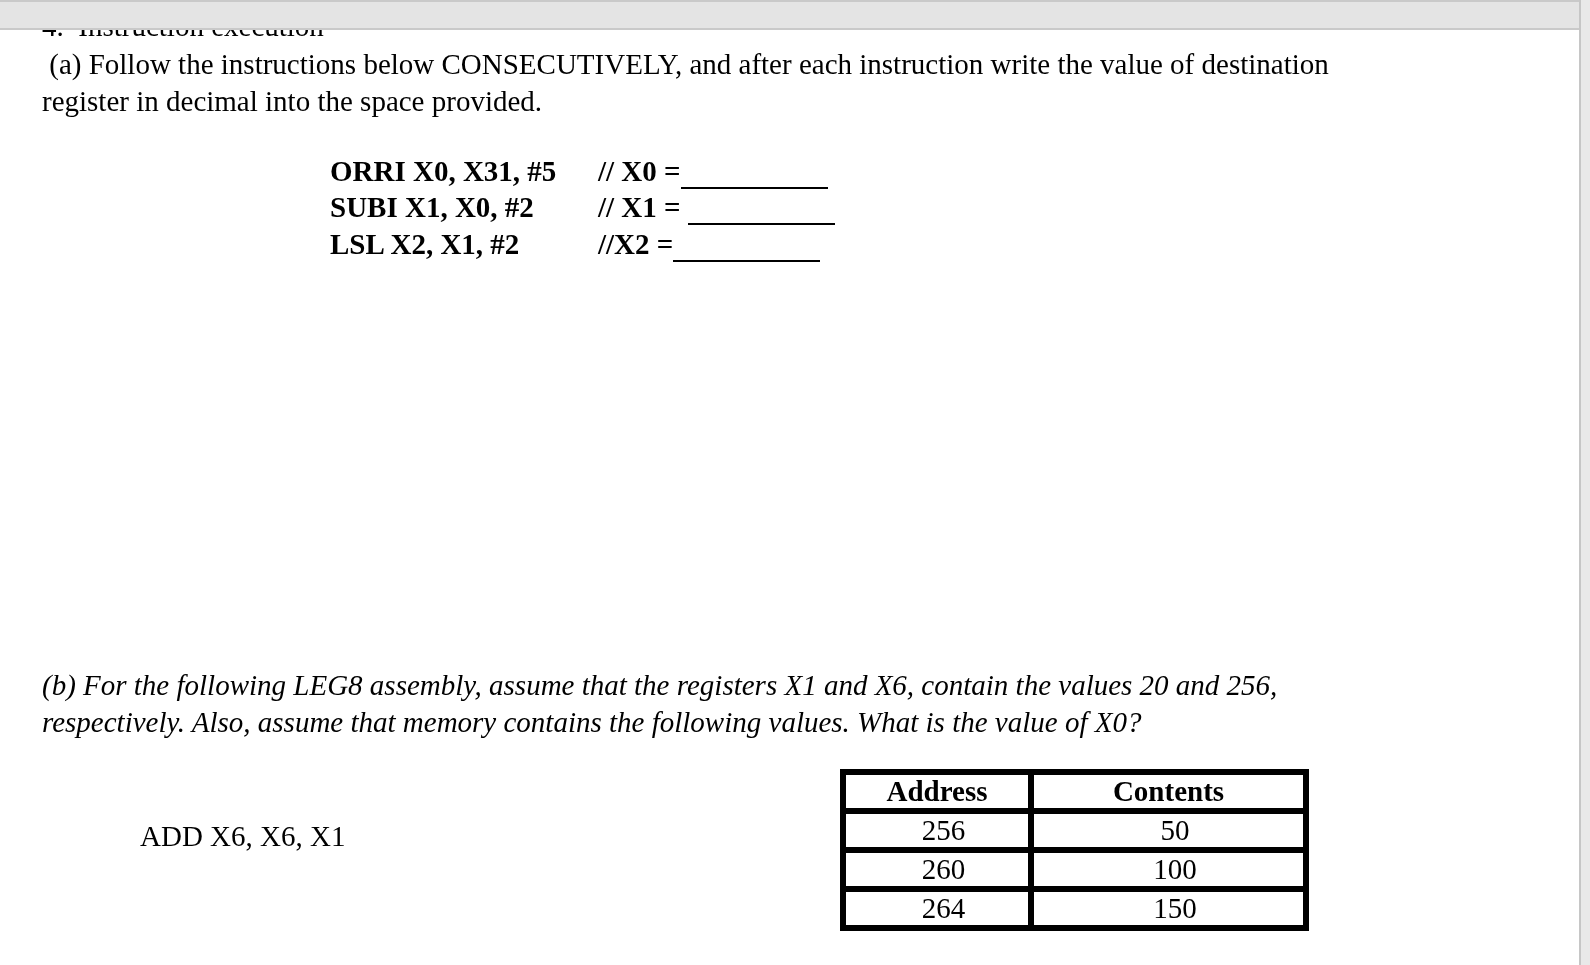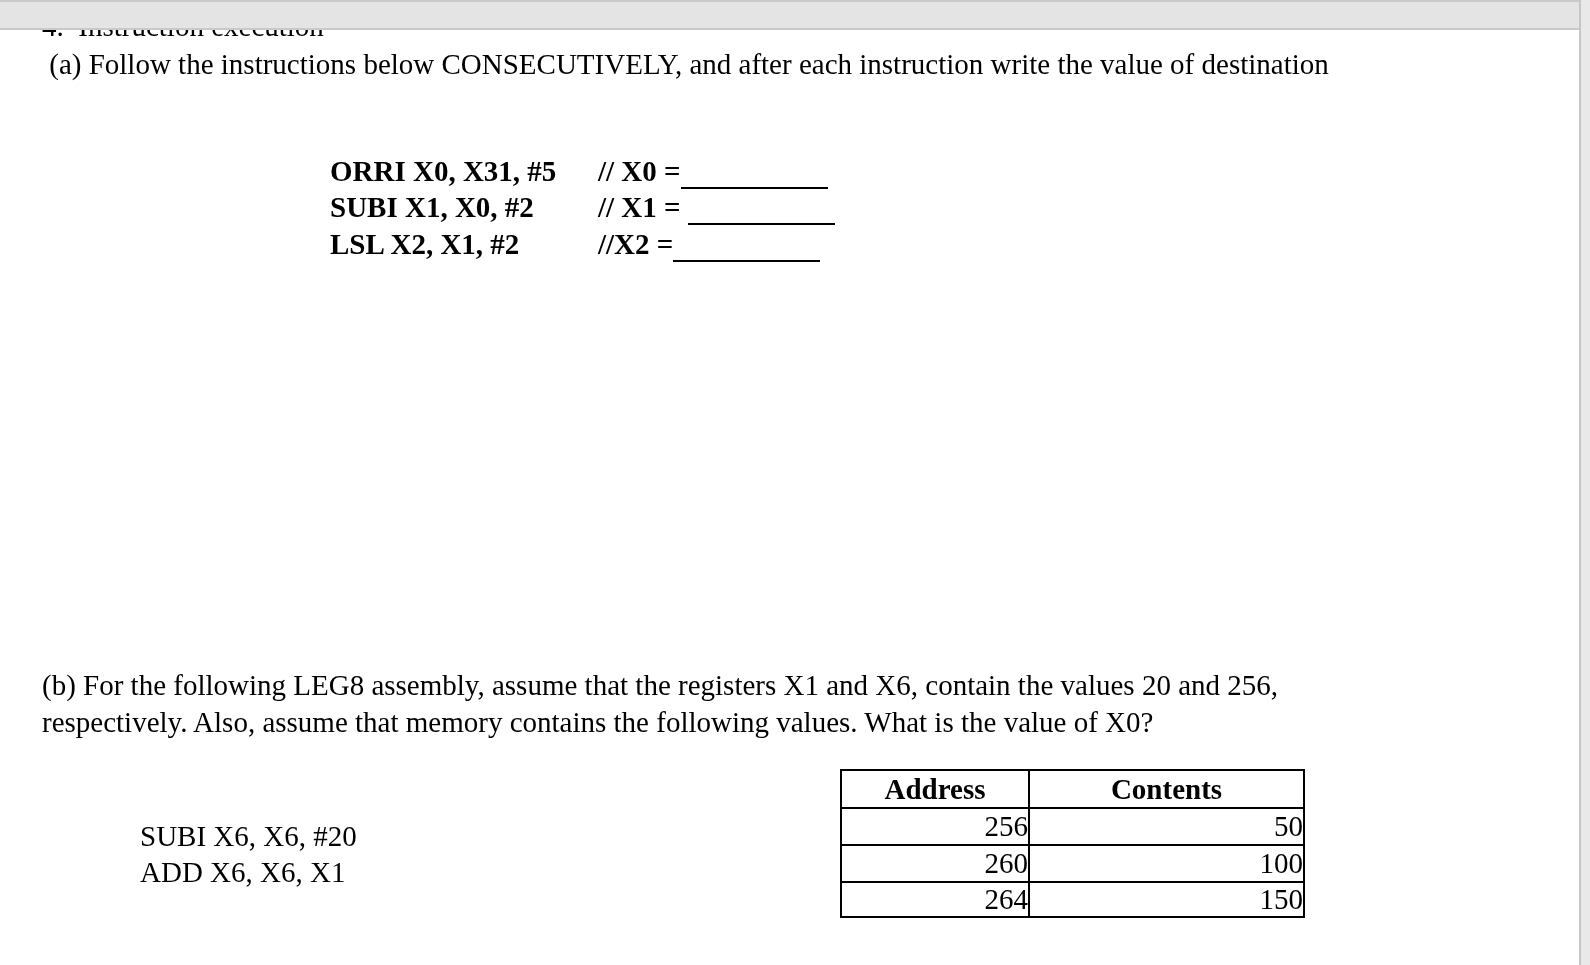--- a/index.html
+++ b/index.html
@@ -47,80 +47,80 @@
   .blank-a { width: 147px; }
   .blank-b { width: 122px; }
 
   .caret {
     display: inline-block;
     width: 2px; height: 30px;
     background: #000;
     vertical-align: -7px;
   }
 
-  .section-b-text { left: 42px; top: 667px; line-height: 37px; }
+  .section-b-text { left: 42px; top: 667px; line-height: 37px; font-style: italic; }
   .code-b-block { left: 140px; top: 818px; line-height: 36.2px; }
   .code-b-block .comment { white-space: pre; margin-left: 13px; }
 
   table.mem {
     position: absolute;
     left: 840px; top: 769px;
     border-collapse: collapse;
     font-size: 29px;
   }
   table.mem th, table.mem td {
-    border: 2px solid #000000;
+    border: 6px solid #000000;
     box-sizing: border-box;
     margin-top: 16px;
   }
   table.mem th {
     font-weight: bold;
     text-align: center;
     height: 38px;
     padding: 0 10px;
   }
   table.mem col.c1 { width: 188px; }
   table.mem col.c2 { width: 275px; }
   table.mem td {
-    text-align: right;
+    text-align: center;
     padding: 0 0 0 13px;
     height: 37px;
   }
   table.mem tr.last td { height: 28px; }
 </style>
 </head>
 <body>
 
 <div class="abs page-break"></div>
 <div class="abs right-gutter"></div>
 
 <div class="abs section-a-text">
   <div class="txt">4.  Instruction execution</div>
   <div class="txt"> (a) Follow the instructions below CONSECUTIVELY, and after each instruction write the value of destination</div>
+  <div class="txt">register in decimal into the space provided.</div>
 </div>
 
 <div class="abs instr-block">
   <div class="instr-row">
     <span class="code txt">ORRI X0, X31, #5</span><span class="comment txt">// X0 =</span><span class="blank blank-a"></span>
   </div>
   <div class="instr-row">
     <span class="code txt">SUBI X1, X0, #2</span><span class="comment txt">// X1 = </span><span class="blank blank-a"></span>
   </div>
   <div class="instr-row">
     <span class="code txt">LSL X2, X1, #2</span><span class="comment txt">//X2 =</span><span class="blank blank-a"></span>
   </div>
 </div>
 
 <div class="abs section-b-text">
   <div class="txt">(b) For the following LEG8 assembly, assume that the registers X1 and X6, contain the values 20 and 256,</div>
   <div class="txt">respectively. Also, assume that memory contains the following values. What is the value of X0?</div>
 </div>
 
 <div class="abs code-b-block">
-  <div class="txt">SUBI X6, X6, #20</div>
   <div class="txt">ADD X6, X6, X1</div>
 </div>
 
 <table class="mem">
   <colgroup>
       <col class="c1">
       <col class="c2">
     </colgroup>
   <thead>
     <tr>

